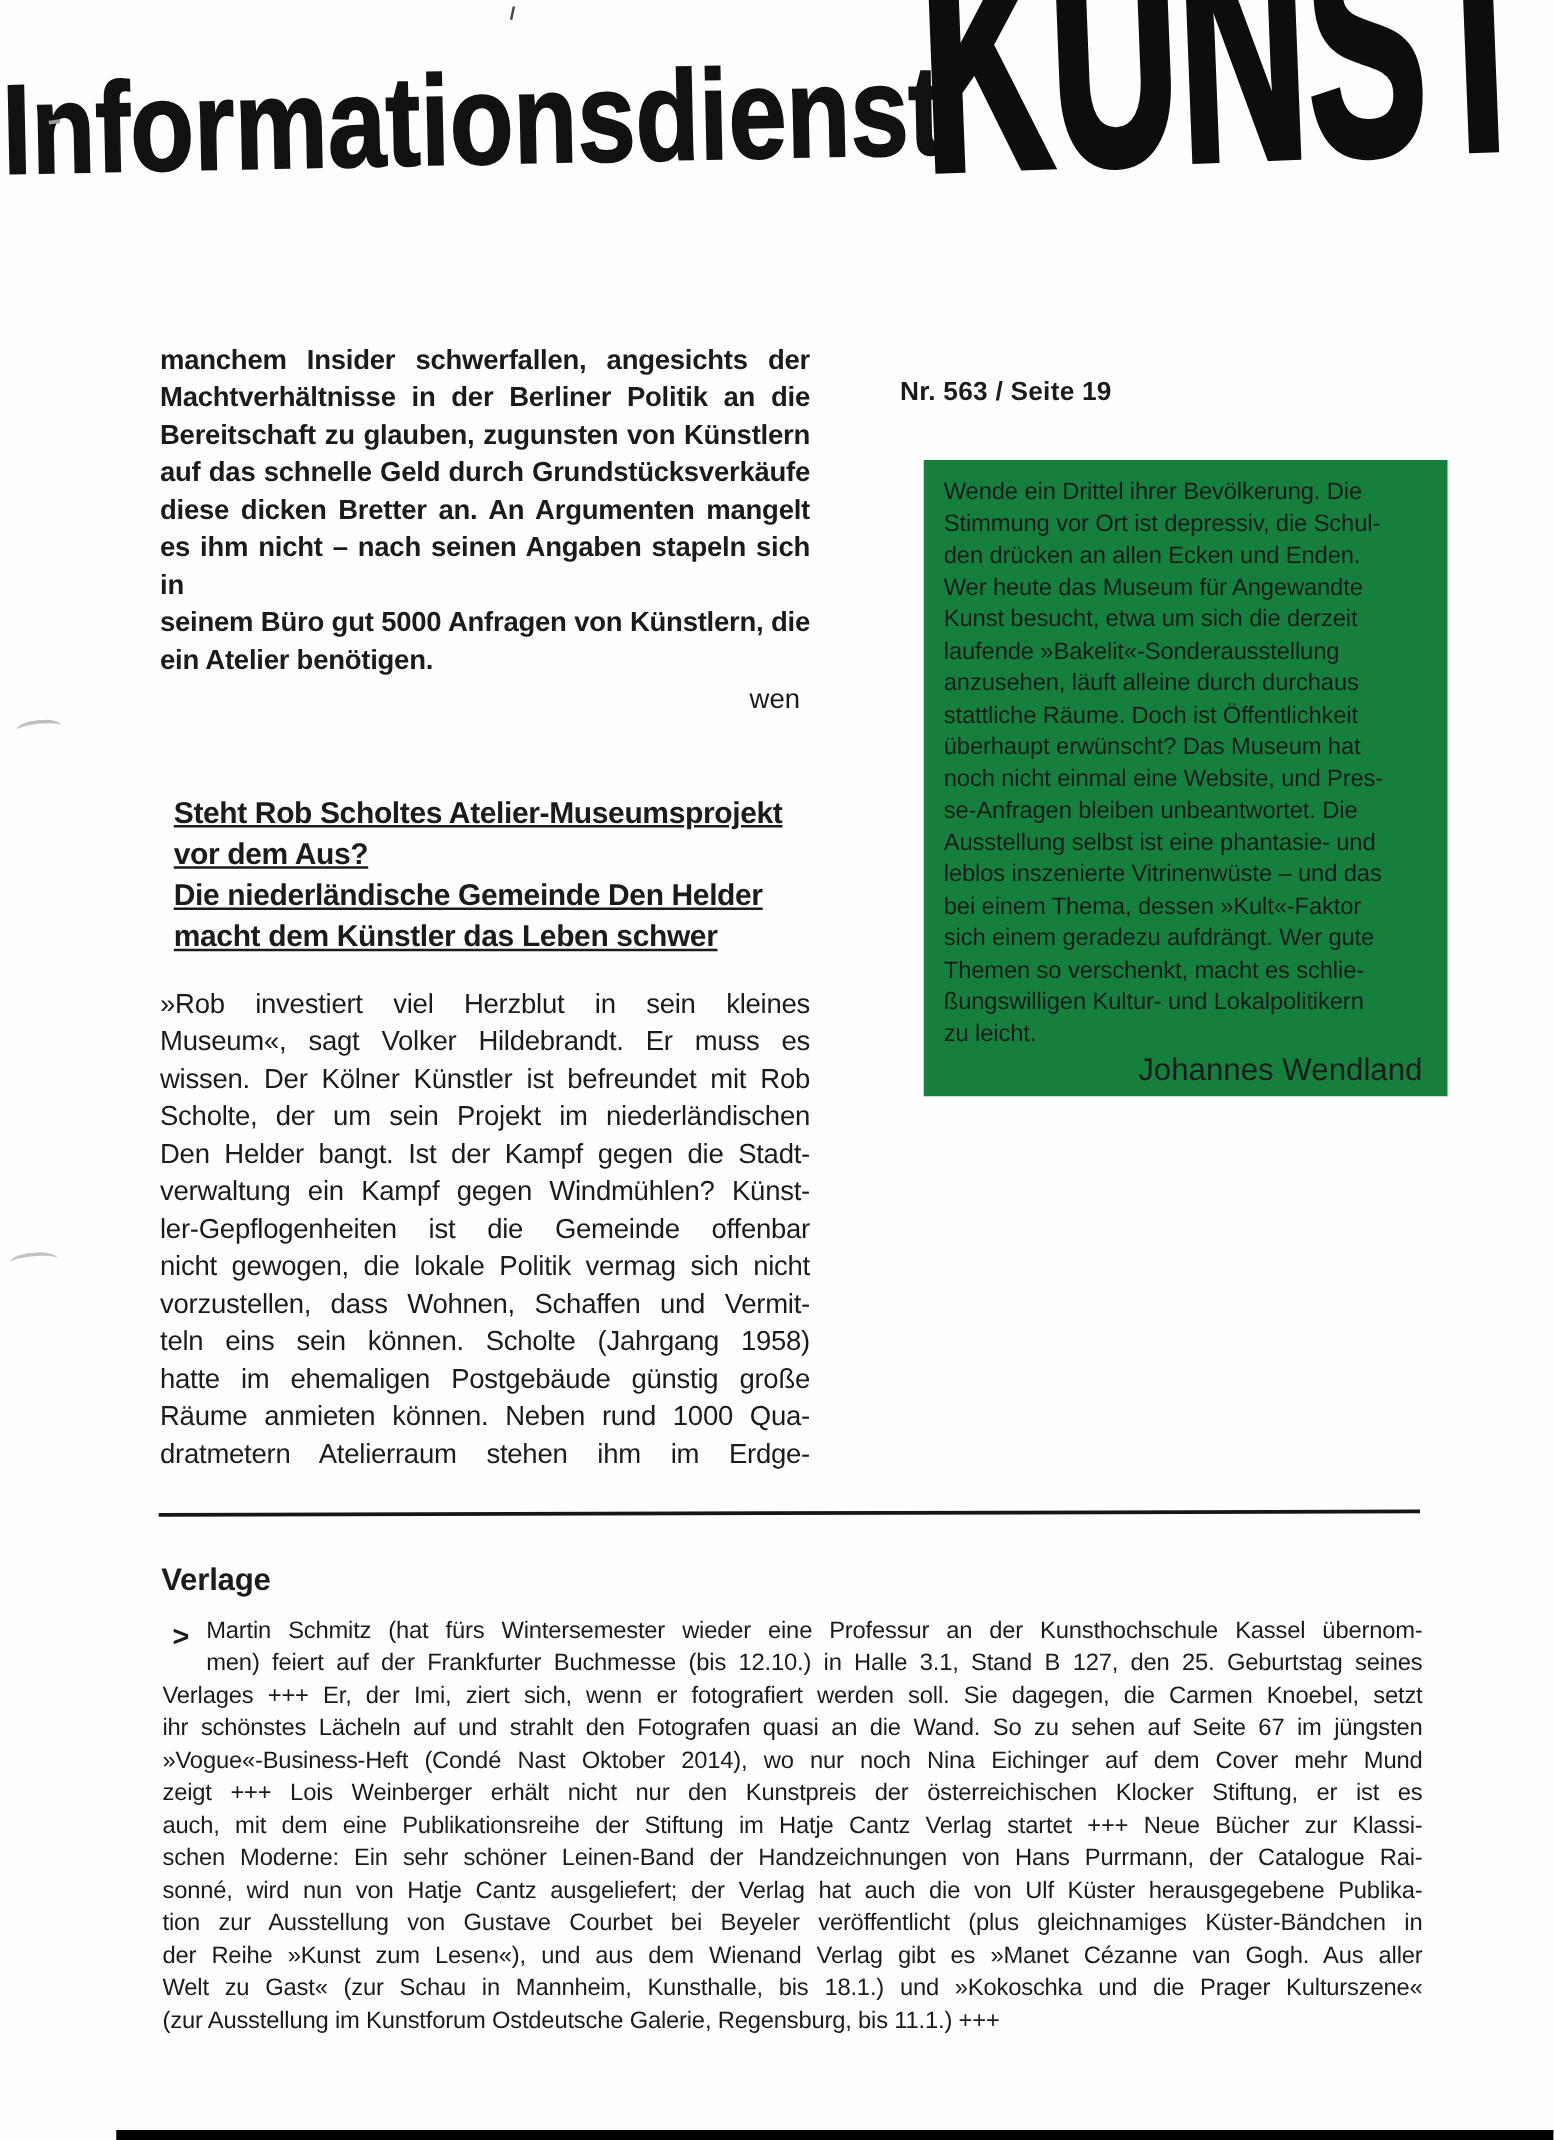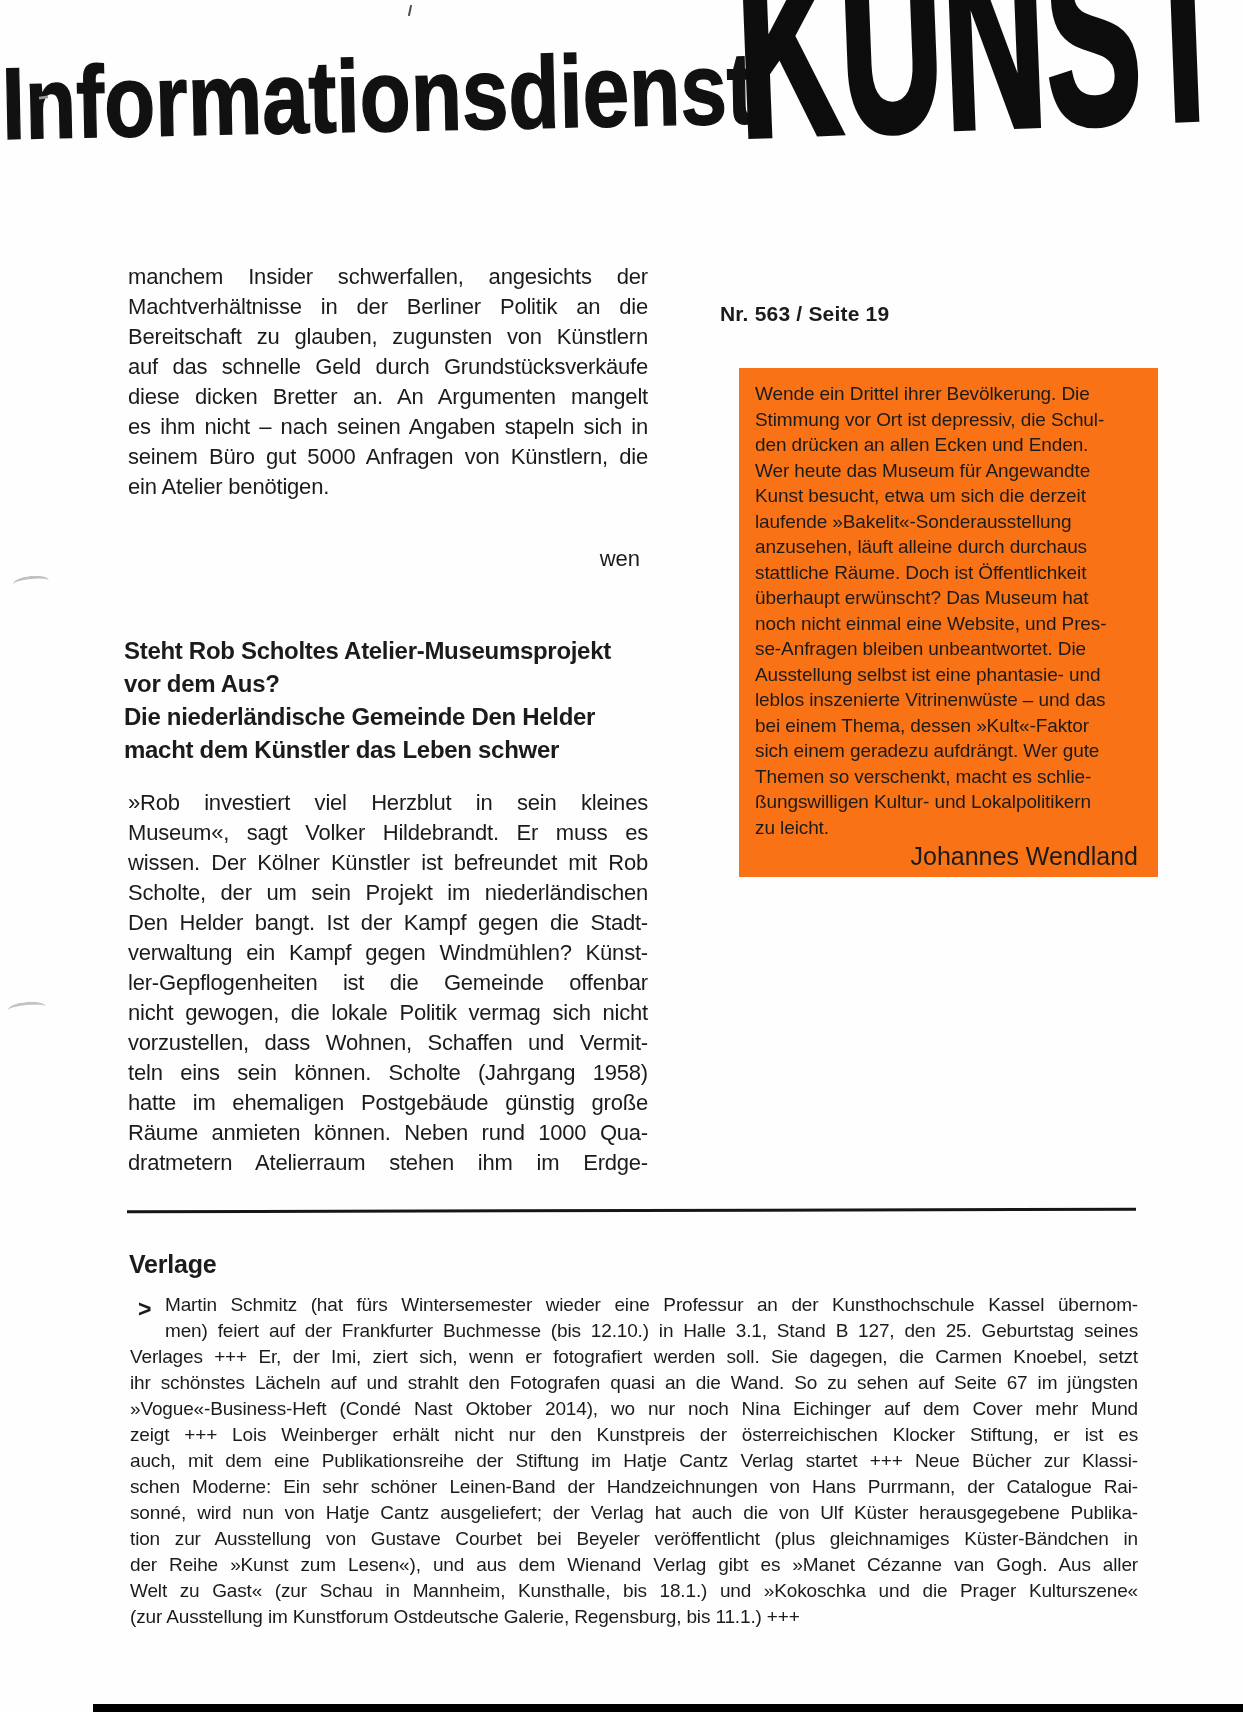--- a/index.html
+++ b/index.html
@@ -32,33 +32,33 @@
   
   #artifact-tick   { position:absolute; left:409px; top:5px;  width:2px;  height:11px; background:#4a4a4a; transform:rotate(12deg); }
   #artifact-dash   { position:absolute; left:39px;  top:96px; width:9px;  height:3px;  background:#9b9b9b; transform:rotate(-8deg); }
   #artifact-squiggle1 { position:absolute; left:13px; top:576px;  width:36px; height:10px; border-top:3px solid #c0c0c0; border-radius:60%; transform:rotate(-6deg); }
   #artifact-squiggle2 { position:absolute; left:8px;  top:1002px; width:38px; height:10px; border-top:3px solid #c3c3c3; transform:rotate(-5deg); border-radius:60%; }
 
   
   #issue { position:absolute; left:720px; top:263px; font-size:21px; font-weight:700; letter-spacing:0.2px;margin-top:39px; }
 
   
-  #para1    { position:absolute; left:128px; top:262px; width:520px; }
+  #para1    { position:absolute; left:128px; top:273px; width:520px;font-weight:bold; }
   #byline   { position:absolute; left:128px; top:544px; width:512px; text-align:right; font-size:22px; line-height:30px; }
-  #headline { position:absolute; left:124px; top:634px; width:530px; }
+  #headline { position:absolute; left:139px; top:634px; width:530px;text-decoration:underline; }
   #para2    { position:absolute; left:128px; top:788px; width:520px; }
 
   .jline { font-size:22px; line-height:30px; letter-spacing:-0.2px; text-align:justify; text-align-last:justify; }
   #para1 .jline:last-child { text-align:right; text-align-last:left; }
   .hline { font-size:24px; line-height:33px; font-weight:700; letter-spacing:-0.3px; white-space:nowrap; }
 
   
   #graybox {
     position:absolute; left:739px; top:368px; width:419px;
-    background:#f97316; box-sizing:border-box;
+    background:#15803d; box-sizing:border-box;
     padding:13px 14px 8px 16px;
   }
   .bline { font-size:19px; line-height:25.5px; letter-spacing:-0.1px; white-space:nowrap; }
   #graybox .box-sig { text-align:right; font-size:25px; line-height:26px; padding-right:6px; margin-top:3px; }
 
   
   #rule { position:absolute; left:127px; top:1209px; width:1009px; height:3px; background:#161616; transform:rotate(-0.15deg); }
 
   
   #verlage-heading { position:absolute; left:129px; top:1250px; font-size:25px; font-weight:700; letter-spacing:-0.2px; }

